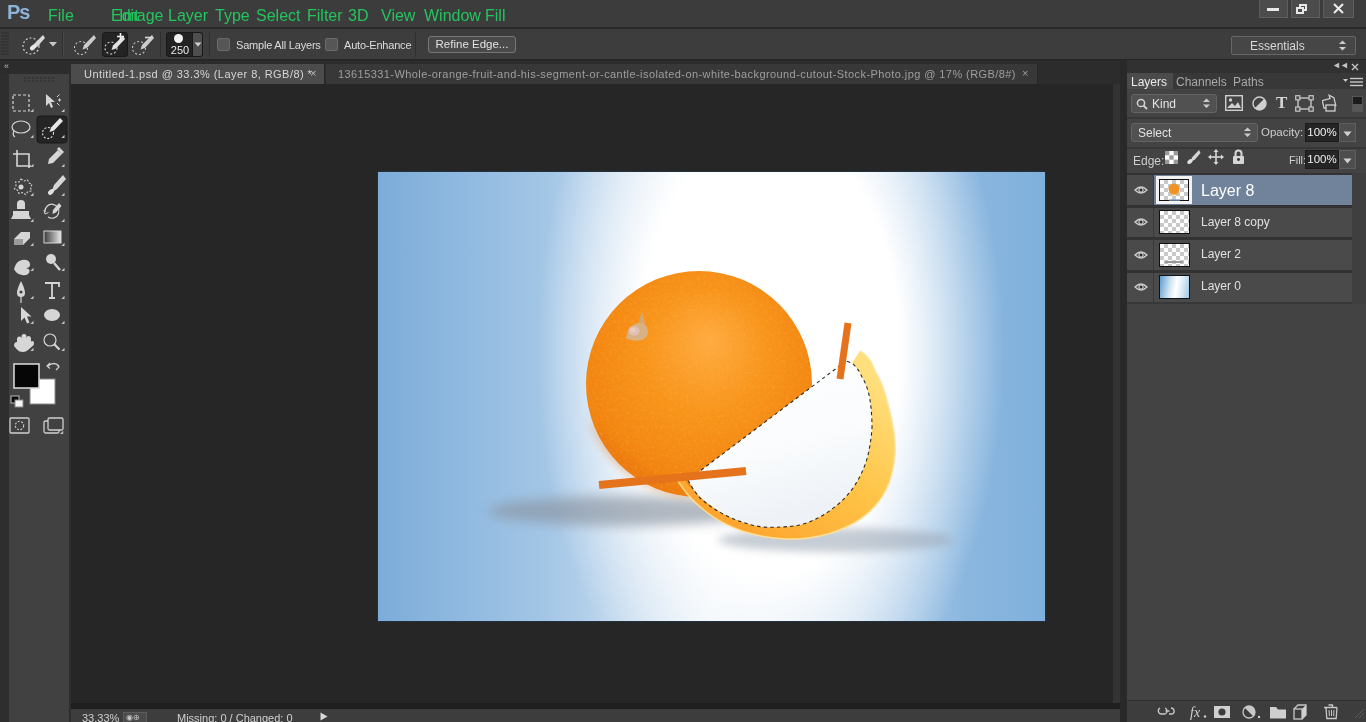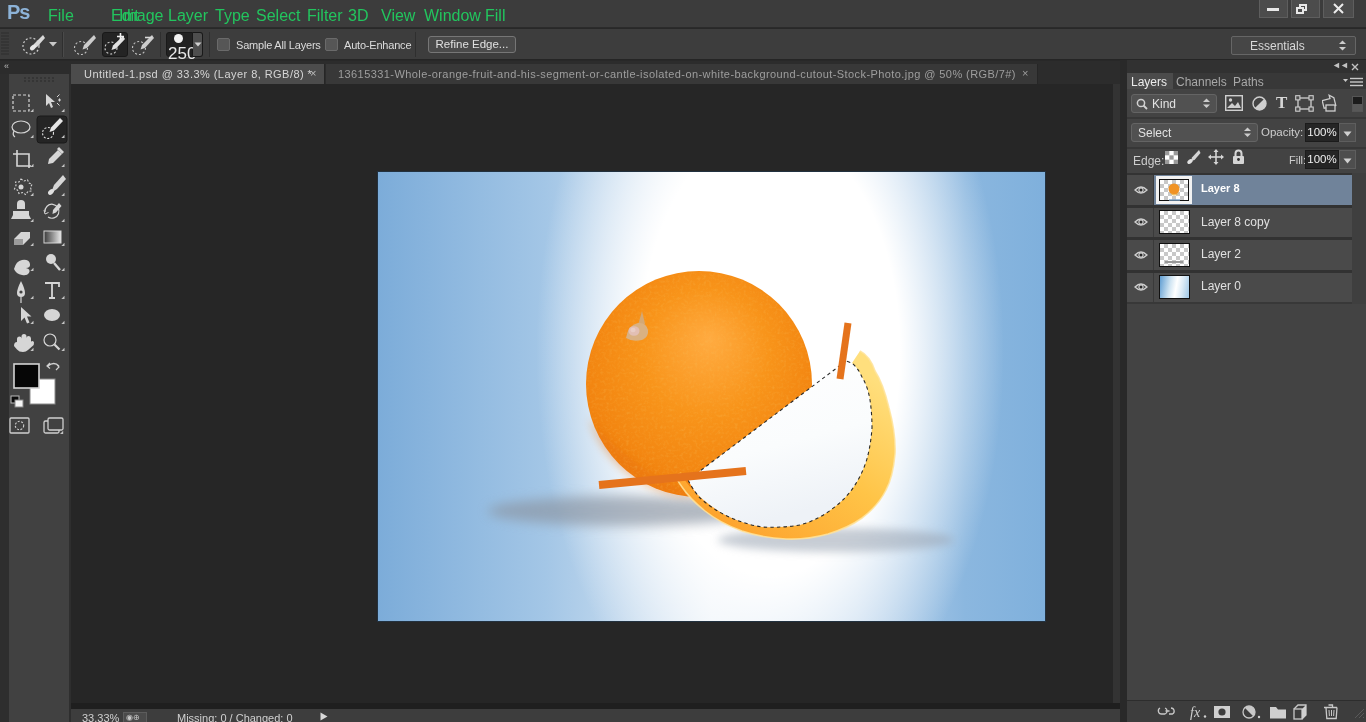--- a/index.html
+++ b/index.html
@@ -91,21 +91,21 @@
   </svg>
   <svg class="abs" style="left:131px;top:4px;" width="24" height="24" viewBox="0 0 24 24">
     <circle cx="8" cy="15" r="6.5" fill="none" stroke="#c4c4c4" stroke-width="1.1" stroke-dasharray="2,2"></circle>
     <path d="M21 2 L11 12 L9.5 16.5 L14 15 L23 5 Z" fill="#cccccc"></path>
     <path d="M14 4.5 L21 4.5" stroke="#d8d8d8" stroke-width="1.6"></path>
   </svg>
   <div class="abs" style="left:160px;top:3px;width:1px;height:25px;background:#2f2f2f;"></div>
 
   <div class="abs" style="left:166px;top:3px;width:27px;height:25px;background:#222222;border:1px solid #191919;border-radius:3px 0 0 3px;"></div>
   <div class="abs" style="left:174px;top:5px;width:9px;height:9px;border-radius:50%;background:#f2f2f2;"></div>
-  <span class="abs" style="left:168px;top:15px;width:24px;text-align:center;color:#e8e8e8;font-size:17px;">250</span>
+  <span class="abs" style="left:168px;top:15px;width:24px;text-align:center;color:#e8e8e8;font-size:11px;">250</span>
   <div class="abs" style="left:193px;top:3px;width:10px;height:25px;background:#4e4e4e;border:1px solid #191919;border-left:none;border-radius:0 3px 3px 0;"></div>
   <svg class="abs" style="left:194px;top:13px;" width="8" height="5" viewBox="0 0 8 5">
         <path d="M0.5 0.5 L7.5 0.5 L4 4.5 Z" fill="#d0d0d0"></path>
       </svg>
   <div class="abs" style="left:209px;top:3px;width:1px;height:25px;background:#2f2f2f;"></div>
 
   <div class="abs" style="left:217px;top:9px;width:13px;height:13px;background:#565656;border:1px solid #6a6a6a;border-radius:2px;"></div>
   <span class="abs" style="left:236px;top:10px;color:#dcdcdc;font-size:11px;letter-spacing:-0.2px;white-space:nowrap;">Sample All Layers</span>
   <div class="abs" style="left:325px;top:9px;width:13px;height:13px;background:#565656;border:1px solid #6a6a6a;border-radius:2px;"></div>
   <span class="abs" style="left:344px;top:10px;color:#dcdcdc;font-size:11px;letter-spacing:-0.2px;white-space:nowrap;">Auto-Enhance</span>
@@ -123,21 +123,21 @@
 </path>
   </div>
 
 <div class="abs" id="tabbar" style="left:0;top:61px;width:1121px;height:23px;background:#2c2c2c;">
 
   <div class="abs" style="left:71px;top:3px;width:254px;height:20px;background:#4c4c4c;border-right:1px solid #262626;"></div>
   <span class="abs" style="left:84px;top:7px;color:#d6d6d6;font-size:11px;letter-spacing:0.45px;white-space:nowrap;">Untitled-1.psd @ 33.3% (Layer 8, RGB/8) *</span>
   <span class="abs" style="left:310px;top:6px;color:#bcbcbc;font-size:11px;">×</span>
 
   <div class="abs" style="left:326px;top:3px;width:712px;height:20px;background:#383838;border-right:1px solid #262626;"></div>
-  <span class="abs" style="left:338px;top:7px;color:#9e9e9e;font-size:11px;letter-spacing:0.42px;white-space:nowrap;">13615331-Whole-orange-fruit-and-his-segment-or-cantle-isolated-on-white-background-cutout-Stock-Photo.jpg @ 50% (RGB/7#)</span>
+  <span class="abs" style="left:338px;top:7px;color:#9e9e9e;font-size:11px;letter-spacing:0.42px;white-space:nowrap;">13615331-Whole-orange-fruit-and-his-segment-or-cantle-isolated-on-white-background-cutout-Stock-Photo.jpg @ 17% (RGB/8#)</span>
   <span class="abs" style="left:1022px;top:6px;color:#9e9e9e;font-size:11px;">×</span>
 </div>
 
 <div class="abs" style="left:71px;top:84px;width:1049px;height:625px;background:#262626;"></div>
 
 <div class="abs" style="left:1113px;top:84px;width:7px;height:620px;background:#333333;"></div>
 
 <div class="abs" id="canvas" style="left:377px;top:171px;width:669px;height:451px;border:1px solid #22313f;background:radial-gradient(325px 560px at 392px 180px, rgba(255,255,255,1) 0%, rgba(255,255,255,1) 40%, rgba(255,255,255,0) 72%), linear-gradient(90deg, #7cacd9 0%, #a3c6e6 25%, #e2ecf6 50%, #b9d3ec 72%, #8bb7df 88%, #7fb0dc 100%);">
 <svg width="667" height="449" viewBox="0 0 667 449">
   <defs>
@@ -527,21 +527,21 @@
   <svg class="abs eye" style="left:14px;top:125px;" width="14" height="10" viewBox="0 0 14 10">
       <use href="#eyeicon"></use>
     </svg>
   <div class="abs" style="left:36px;top:116px;width:36px;height:28px;background:#f2f2f2;"></div>
   <div class="abs chk" style="left:39px;top:119px;width:30px;height:22px;border:1px solid #111;"></div>
   <svg class="abs" style="left:39px;top:119px;" width="30" height="22" viewBox="0 0 30 22">
     <circle cx="15" cy="10" r="5.5" fill="#f09325"></circle>
     <path d="M12 14 Q17 17 21 13 Q18 18 13 16 Z" fill="#e8b64d" opacity="0.8"></path>
     <path d="M10 20 L21 20 L21 22 L10 22 Z" fill="#7ba3c8" opacity="0.7"></path>
   </svg>
-  <span class="abs" style="left:81px;top:122px;font-size:11px;color:#ffffff;font-weight:bold;">Layer 8</span>
+  <span class="abs" style="left:81px;top:122px;font-size:16px;color:#ffffff;">Layer 8</span>
 
   <div class="abs" style="left:7px;top:147.5px;width:27px;height:29.5px;background:#4a4a4a;"></div>
   <div class="abs" style="left:34px;top:147.5px;width:198px;height:29.5px;background:#4a4a4a;"></div>
   <svg class="abs eye" style="left:14px;top:157px;" width="14" height="10" viewBox="0 0 14 10">
       <use href="#eyeicon"></use>
     </svg>
   <div class="abs chk" style="left:39px;top:150px;width:31px;height:24px;border:1px solid #111;"></div>
   <span class="abs" style="left:81px;top:155px;font-size:12px;color:#e0e0e0;">Layer 8 copy</span>
 
   <div class="abs" style="left:7px;top:180px;width:27px;height:29.5px;background:#4a4a4a;"></div>

